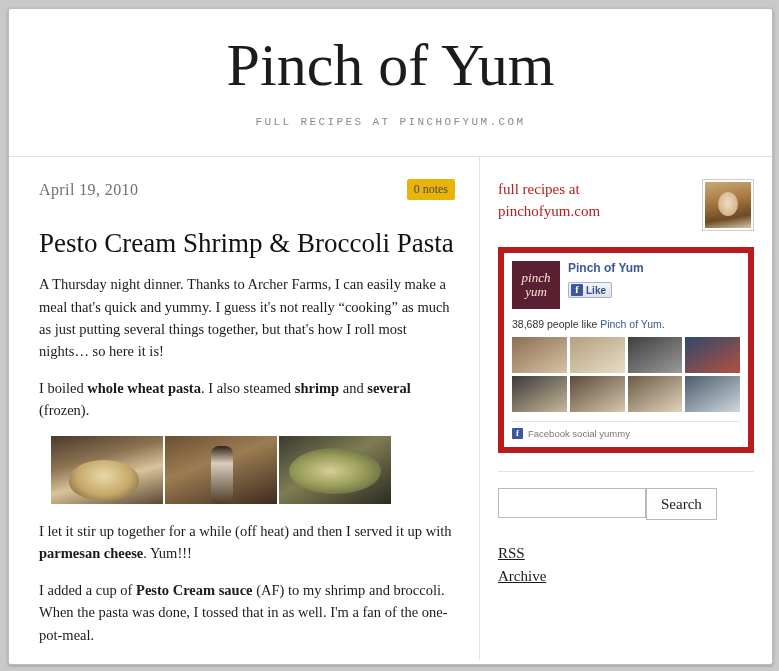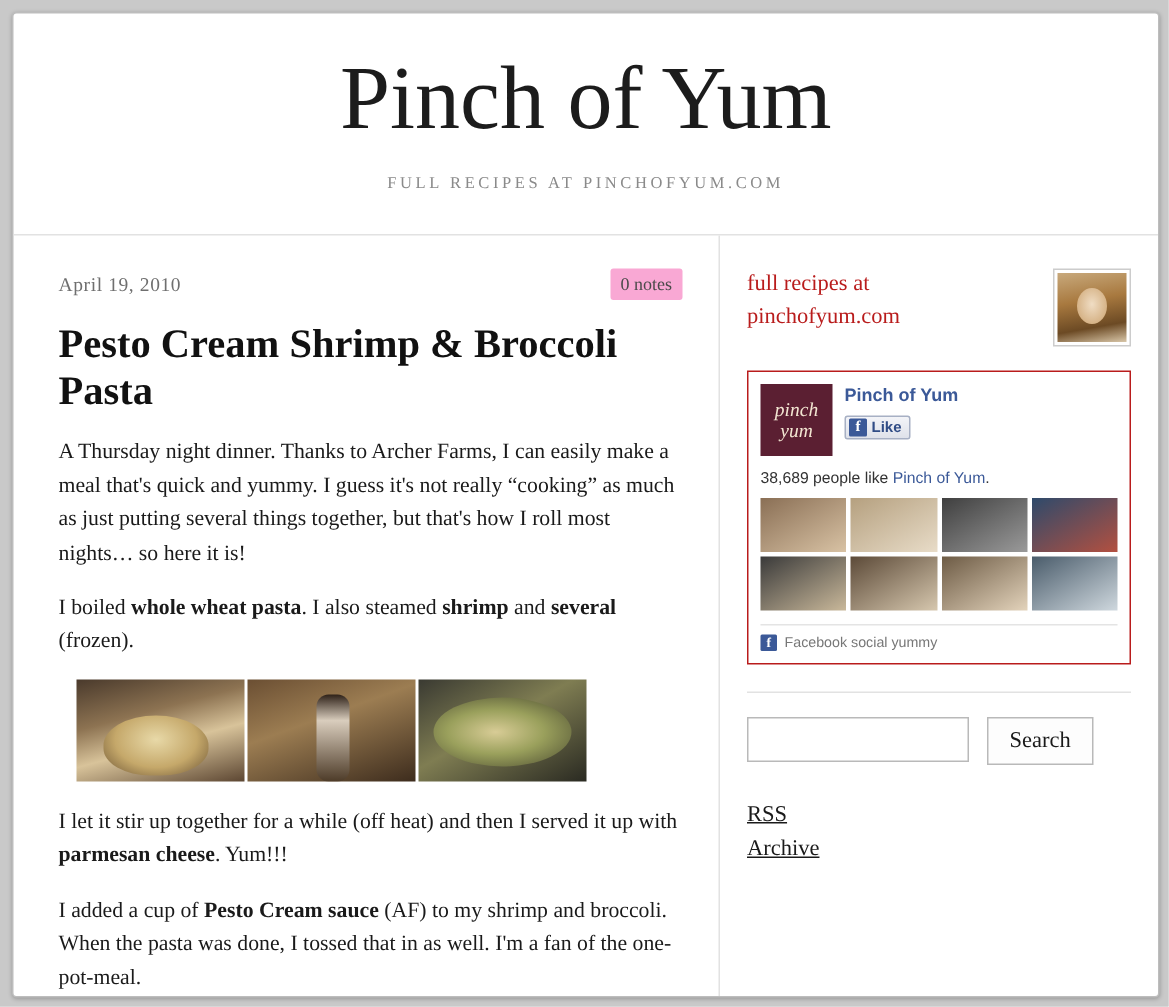--- a/index.html
+++ b/index.html
@@ -35,21 +35,21 @@
     font-family: "Liberation Serif", serif;
     font-size: 60px;
     font-weight: normal;
     letter-spacing: 0px;
     color: #1c1c1c;
     margin: 0;
     line-height: 1.15;
   }
   .site-tagline {
     margin-top: 16px;
-    font-family: Liberation Serif, serif;
+    font-family: Liberation Mono, monospace;
     font-size: 11px;
     letter-spacing: 2.4px;
     color: #8a8a8a;
     text-transform: uppercase;
     text-align: center;
   }
   .header-rule {
     margin-top: 28px;
     border-top: 1px solid #e2e2e2;
   }
@@ -77,38 +77,38 @@
   }
 
   
   .post-meta-row {
     display: flex;
     justify-content: space-between;
     align-items: center;
   }
   .post-date {
     font-family: "Liberation Serif", serif;
-    font-size: 13px;
+    font-size: 16px;
     color: #6f6f6f;
     letter-spacing: 0.4px;
   }
   .notes-badge {
-    background: #f9a8d4;
+    background: #eab308;
     color: #4a4a4a;
     font-family: "Liberation Serif", serif;
     font-size: 12px;
     padding: 3px 7px;
     border-radius: 2px;
   }
   .post-title {
     font-family: "Liberation Serif", serif;
     font-size: 27px;
-    font-weight: bold;
+    font-weight: normal;
     color: #111;
-    margin: 14px 0 14px 0;
+    margin: 28px 0 14px 0;
     line-height: 1.15;
   }
   .post-body p {
     font-family: "Liberation Serif", serif;
     font-size: 14.5px;
     line-height: 1.55;
     color: #1a1a1a;
     margin: 0 0 14px 0;
   }
   .post-body strong { font-weight: bold; }
@@ -177,21 +177,21 @@
   .avatar-inner:after {
     content:"";
     position:absolute; left:13px; top:10px; width:20px; height:24px;
     background: radial-gradient(ellipse at 50% 45%, #f0ddc4 0%, #d6b387 70%, #9c7348 100%);
     border-radius: 50%;
   }
 
   
   .fb-box {
     margin-top: 16px;
-    border: 1px solid #b91c1c;
+    border: 6px solid #b91c1c;
     background: #ffffff;
     padding: 8px;
   }
   .fb-head {
     display: flex;
     gap: 8px;
     align-items: flex-start;
   }
   .fb-logo {
     width: 48px; height: 48px;
@@ -269,21 +269,21 @@
   .side-rule {
     border-top: 1px solid #e2e2e2;
     margin: 18px 0 0 0;
   }
 
   
   .search-row {
     margin-top: 16px;
     display: flex;
     align-items: stretch;
-    gap: 12px;
+    gap: 0;
   }
   .search-input {
     width: 148px;
     height: 30px;
     border: 1px solid #b9b9b9;
     background: #fff;
     font-family: "Liberation Serif", serif;
     font-size: 14px;
     padding: 0 6px;
     box-sizing: border-box;

